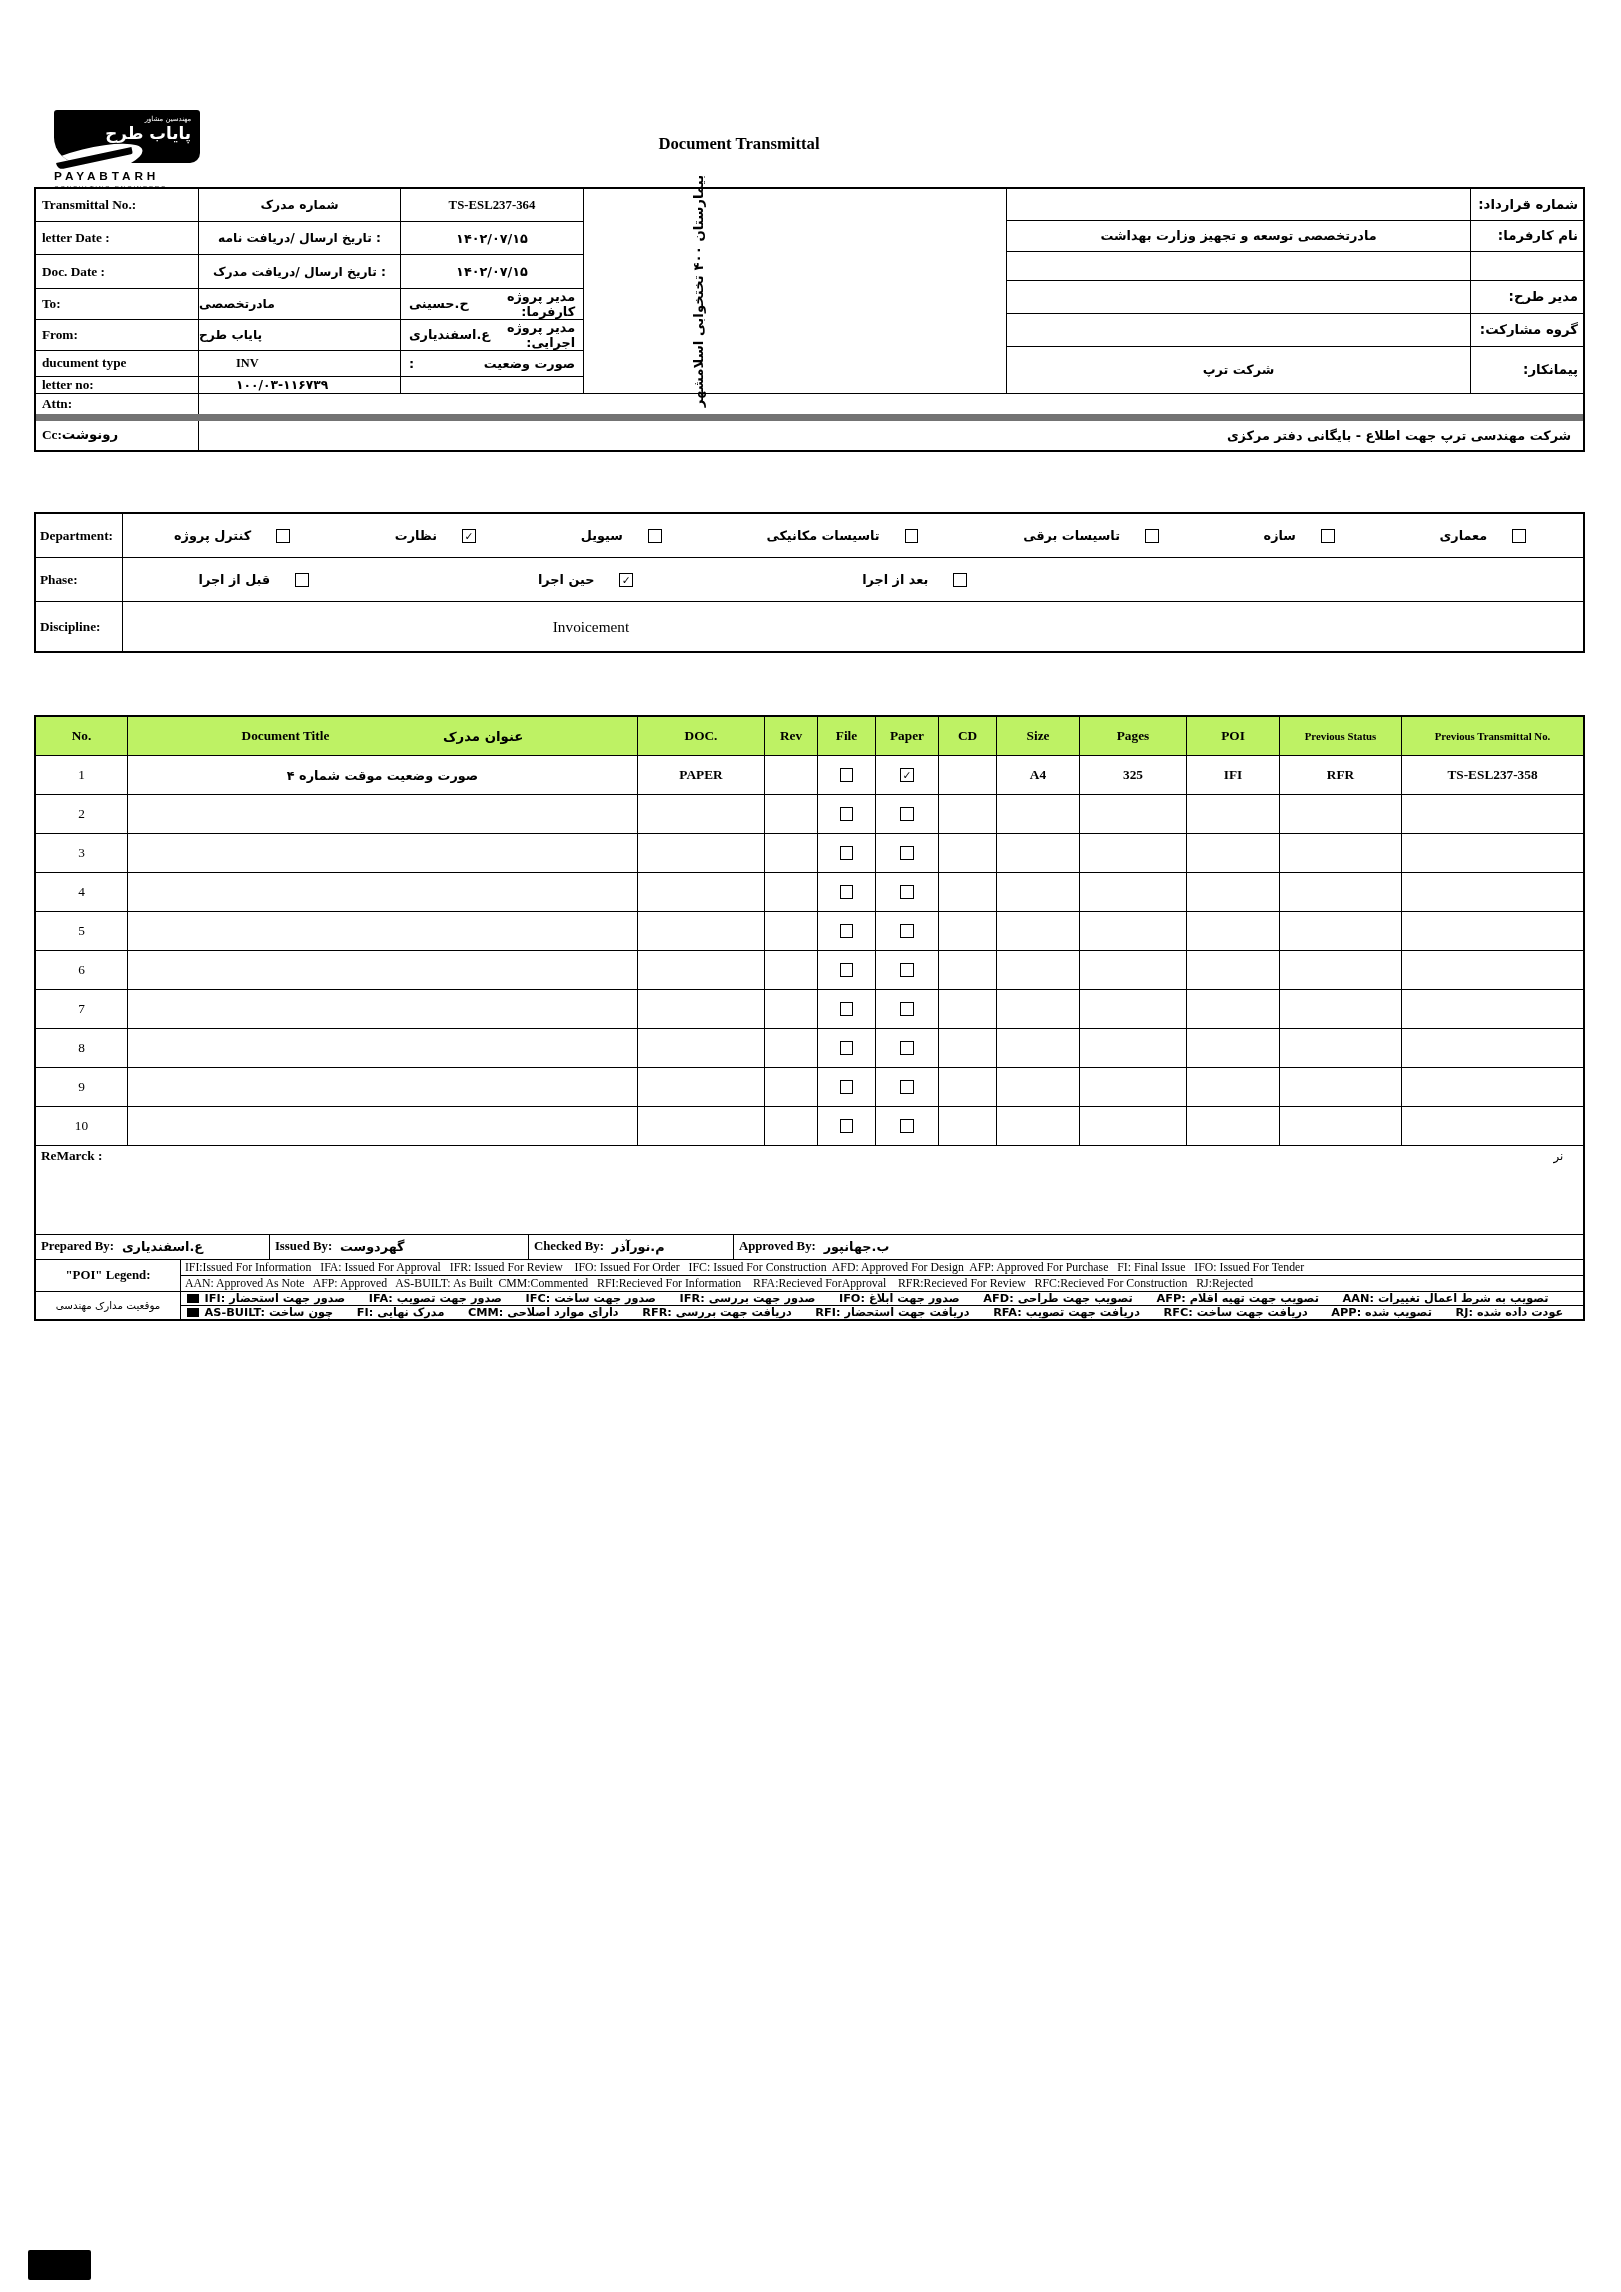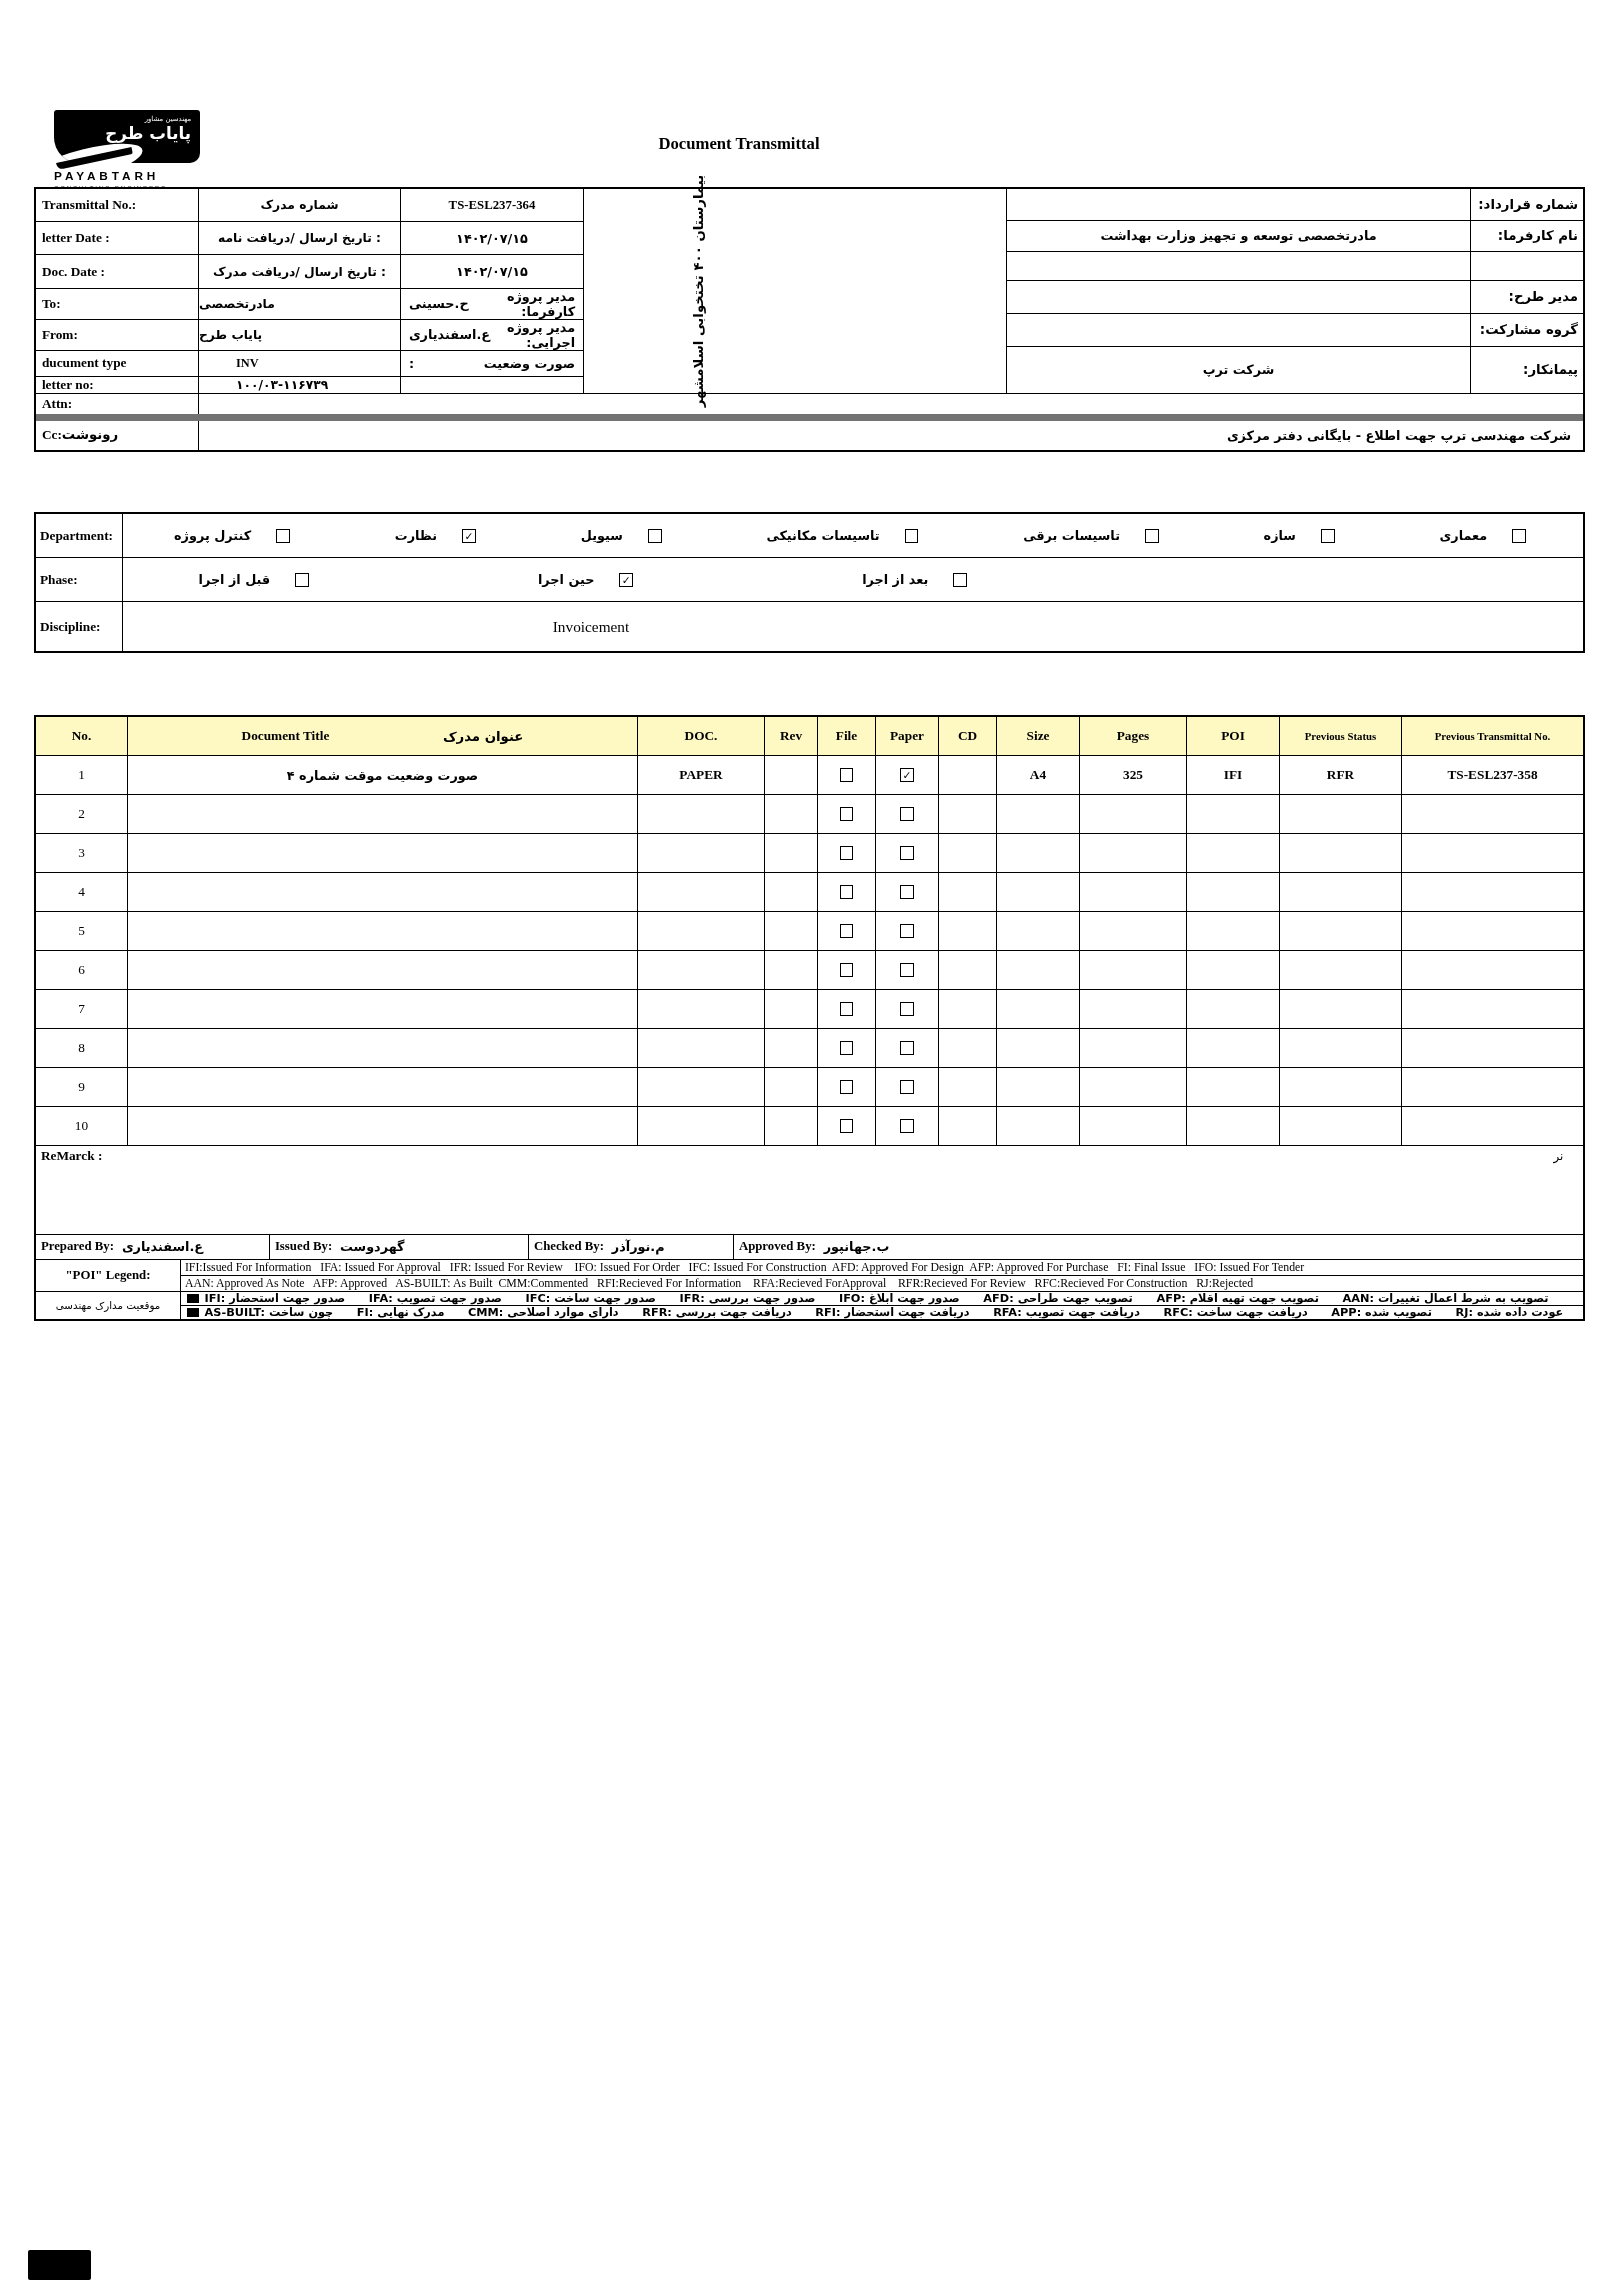--- a/index.html
+++ b/index.html
@@ -54,21 +54,21 @@
   .dp-content.phase { justify-content:flex-start; padding-right:616px; gap:229px; }
   .dp-content.disc { direction:ltr; padding:0; }
   .disc-val { width:936px; text-align:center; font-size:15.3px; }
   .opt { display:flex; align-items:flex-end; gap:25px; }
   .opt-label { font-size:12.8px; font-weight:bold; }
   .checkbox { width:13.8px; height:13.8px; border:1.5px solid #000; display:inline-flex; align-items:center; justify-content:center; background:#fff; flex:none; }
   .checkbox.checked::after { content:"✓"; font-size:10.8px; font-weight:bold; font-family:"DejaVu Sans",sans-serif; }
 
   
   .main-table { position:absolute; left:34px; top:715px; width:1551px; border:2px solid #000; background:#fff; display:flex; flex-direction:column; }
-  .dt-head { display:flex; height:39px; background:#fef9c3; border-bottom:1px solid #000; }
+  .dt-head { display:flex; height:39px; background:#bef264; border-bottom:1px solid #000; }
   .dt-row { display:flex; height:39px; border-bottom:1px solid #000; }
   .dt-cell { border-right:1px solid #000; display:flex; align-items:center; justify-content:center; font-size:13.3px; overflow:hidden; }
   .dt-cell:last-child { border-right:none; }
   .dt-head .dt-cell { font-weight:bold; }
   .dt-row .dt-cell { font-weight:bold; }
   .w-no{width:92px;} .w-title{width:510px;} .w-doc{width:127px;} .w-rev{width:53px;}
   .w-file{width:58px;} .w-paper{width:63px;} .w-cd{width:58px;} .w-size{width:83px;}
   .w-pages{width:107px;} .w-poi{width:93px;} .w-pstat{width:122px;} .w-ptrans{flex:1;}
   .dt-head .w-title { justify-content:space-evenly; }
   .dt-head .w-pstat, .dt-head .w-ptrans { font-size:10.8px; line-height:1.2; text-align:center; padding:0 21.7px; }

